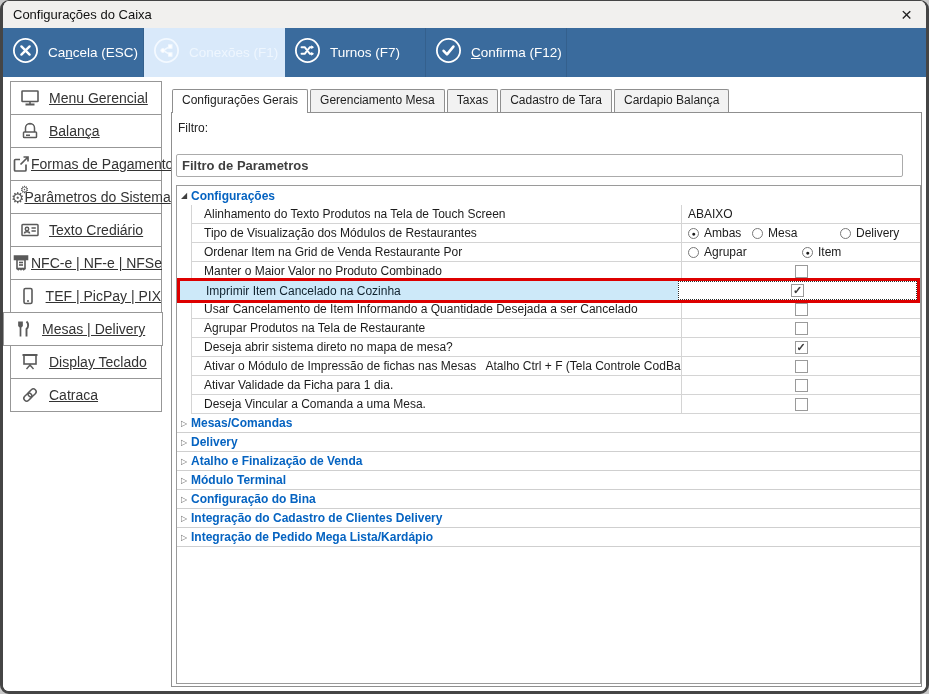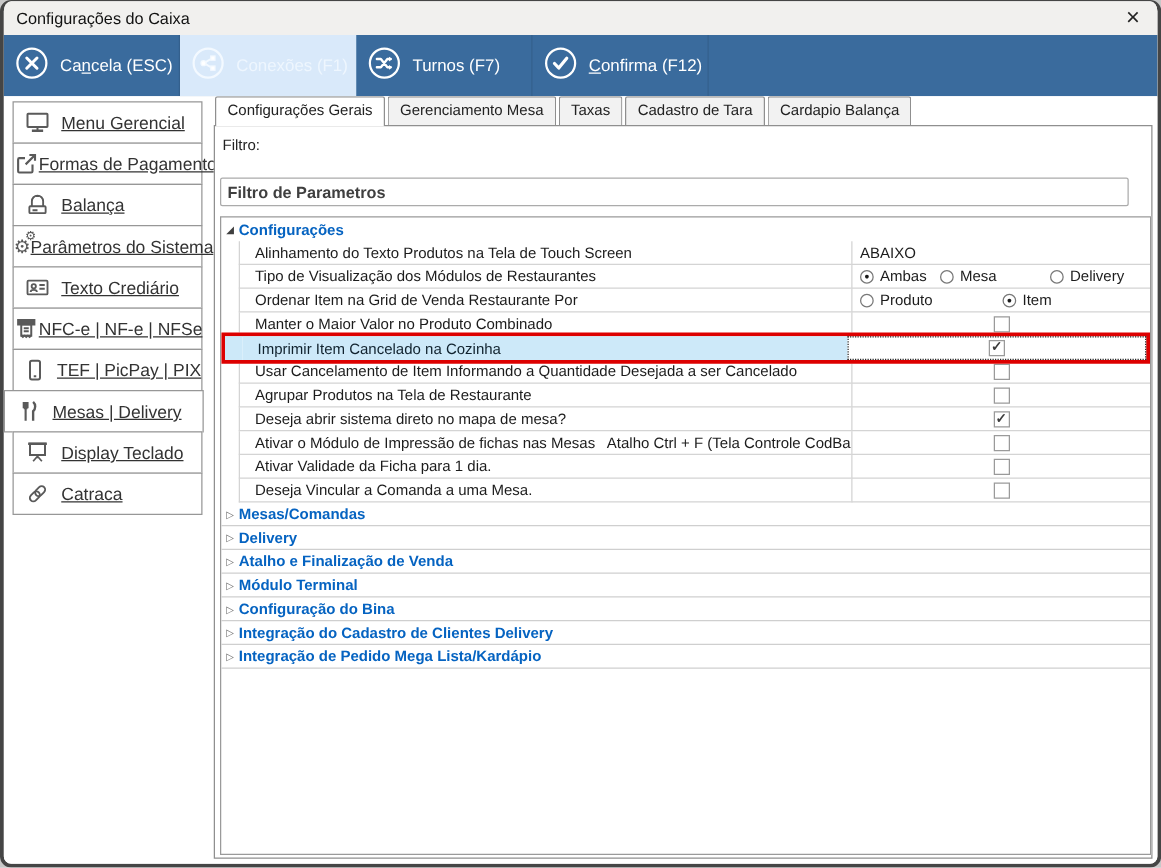--- a/index.html
+++ b/index.html
@@ -29,21 +29,21 @@
   .sidebar{ width:167px; flex:0 0 auto; padding-top:4px; }
   .sitem{ height:34px; width:152px; margin-left:7px; margin-top:-1px; background:#fff;
           border:1px solid #979797; display:flex; align-items:center; cursor:pointer; }
   .sitem:first-child{ margin-top:0; }
   .sitem.active{ margin-left:0; width:160px; }
   .sitem .ic{ width:38px; display:flex; justify-content:center; align-items:center; color:#5a5a5a; }
   .sitem .slbl{ font-size:14px; color:#333; white-space:nowrap;text-decoration:underline; }
   .gear-wrap{ position:relative; font-size:15px; color:#5a5a5a; line-height:1; }
   .gear-wrap .g2{ position:absolute; font-size:10px; top:-5px; left:9px; }
   
-  .content{ flex:1; display:flex; flex-direction:column; padding:0 4px 4px 0; min-width:0; }
+  .content{ flex:1; display:flex; flex-direction:column; padding:12px 4px 4px 0; min-width:0; }
   .tabstrip{ display:flex; margin-left:2px; position:relative; z-index:2; }
   .tab{ font-size:12px; color:#222; background:#f2f2f2; border:1px solid #8f8f8f; border-bottom:none;
         padding:3px 9px 4px 9px; margin-right:2px; cursor:pointer; white-space:nowrap; border-radius:2px 2px 0 0; }
   .tab.active{ background:#fff; position:relative; padding-bottom:6px; margin-bottom:-1px; }
   .panel{ flex:1; border:1px solid #8f8f8f; margin-left:1px; background:#fff; display:flex; flex-direction:column;
           padding:6px 0 2px 3px; min-height:0; }
   .filter-label{ font-size:12px; color:#222; margin:2px 0 3px 3px; }
   .filter-input{ height:23px; margin:16px 18px 0 1px; border:1px solid #ababab; border-radius:2px;
                  font-family:"Liberation Sans", sans-serif; font-size:13px; font-weight:bold; color:#3f3f3f; padding-left:5px; }
   
@@ -134,37 +134,37 @@
           <svg width="20" height="20" viewBox="0 0 20 20" fill="none" stroke="#5a5a5a" stroke-width="1.6">
             <rect x="2" y="3" width="16" height="10.5" rx="0.5"></rect>
               <line x1="10" y1="13.5" x2="10" y2="16"></line>
               <line x1="5.5" y1="16.6" x2="14.5" y2="16.6" stroke-width="2"></line>
           </svg>
         </span>
         <span class="slbl">Menu Gerencial</span>
       </div>
       <div class="sitem">
         <span class="ic">
-          <svg width="20" height="20" viewBox="0 0 20 20" fill="none" stroke="#5a5a5a" stroke-width="1.7">
-            <path d="M15 10.5 V16 a1 1 0 0 1 -1 1 H4.5 a1 1 0 0 1 -1 -1 V6.5 a1 1 0 0 1 1 -1 H9"></path>
-            <path d="M9.5 10.5 L17 3 M12.5 3 H17 V7.5"></path>
-          </svg>
-        </span>
-        <span class="slbl">Formas de Pagamento</span>
-      </div>
-      <div class="sitem">
-        <span class="ic">
           <svg width="20" height="20" viewBox="0 0 20 20" fill="none" stroke="#5a5a5a" stroke-width="1.5">
             <path d="M5.5 11 V7 a4.5 4.5 0 0 1 9 0 V11"></path>
               <path d="M8.5 2.8 h3"></path>
             <rect x="3.5" y="11" width="13" height="5.5" rx="0.8"></rect>
               <line x1="6" y1="14.2" x2="10" y2="14.2"></line>
           </svg>
         </span>
         <span class="slbl">Balança</span>
+      </div>
+      <div class="sitem">
+        <span class="ic">
+          <svg width="20" height="20" viewBox="0 0 20 20" fill="none" stroke="#5a5a5a" stroke-width="1.7">
+            <path d="M15 10.5 V16 a1 1 0 0 1 -1 1 H4.5 a1 1 0 0 1 -1 -1 V6.5 a1 1 0 0 1 1 -1 H9"></path>
+            <path d="M9.5 10.5 L17 3 M12.5 3 H17 V7.5"></path>
+          </svg>
+        </span>
+        <span class="slbl">Formas de Pagamento</span>
       </div>
       <div class="sitem">
         <span class="ic">
             <span class="gear-wrap">⚙<span class="g2">⚙</span></span>
           </span>
         <span class="slbl">Parâmetros do Sistema</span>
       </div>
       <div class="sitem">
         <span class="ic">
           <svg width="20" height="20" viewBox="0 0 20 20" fill="none" stroke="#5a5a5a" stroke-width="1.5">
@@ -276,21 +276,21 @@
               </span>
             </span>
           </div>
 
           <div class="grow">
             <span class="indent"></span>
             <span class="lblcell">Ordenar Item na Grid de Venda Restaurante Por</span>
             <span class="valcell" style="padding-left:6px;">
               <span class="ropt" style="width:114px;">
                 <span class="radio"></span>
-                <span>Produto</span>
+                <span>Agrupar</span>
               </span>
               <span class="ropt">
                 <span class="radio">●</span>
                 <span>Item</span>
               </span>
             </span>
           </div>
 
           <div class="grow">
             <span class="indent"></span>

